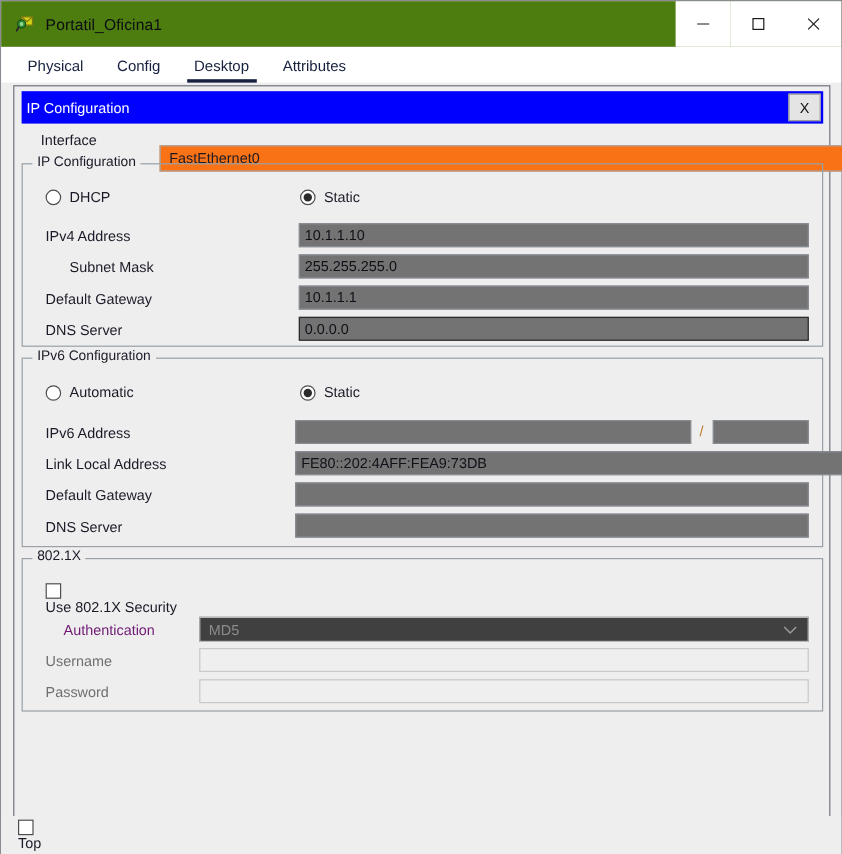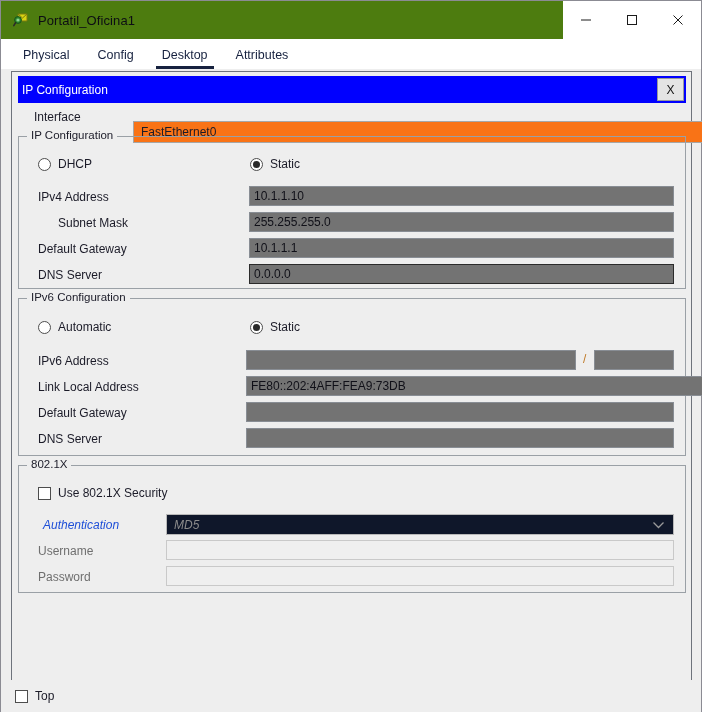--- a/index.html
+++ b/index.html
@@ -163,24 +163,23 @@
     align-items: center;
     padding-left: 7px;
   }
   .combo .chev {
     position: absolute;
     right: 8px;
     top: 50%;
     transform: translateY(-50%);
   }
   .combo.disabled {
-    background: #0f172a;
+    background: #404040;
     border-color: #b9b9b9;
     color: #8b8b8b;
-    font-style: italic;
   }
   
   .group {
     position: absolute;
     border: 1px solid #9aa0a6;
     box-sizing: border-box;
   }
   .group > .legend {
     position: absolute;
     top: -8px;
@@ -243,22 +242,23 @@
     height: 7px;
     margin-left: -3.5px;
     margin-top: -3.5px;
     border-radius: 50%;
     background: #2a2a2a;
   }
   
   .cb-wrap {
     position: absolute;
     display: flex;
-    align-items: flex-end;
-    font-size: 12px;
+    align-items: flex-start;
+    font-size: 12px;
+    flex-direction: column;
   }
   .checkbox {
     width: 13px;
     height: 13px;
     border: 1px solid #4d4d4d;
     background: #ffffff;
     box-sizing: border-box;
     margin-right: 7px;
     flex: none;
   }
@@ -426,21 +426,21 @@
       </div>
 
       <div class="group" style="left:6px; top:393px; width:668px; height:128px;">
         <span class="legend">802.1X</span>
 
         <div class="cb-wrap" style="left:19px; top:20px;">
           <span class="checkbox"></span>
           <span>Use 802.1X Security</span>
         </div>
 
-        <span class="row-label" style="left:24px; top:52px; color:#1d4ed8;font-style:italic;">Authentication</span>
+        <span class="row-label" style="left:34px; top:52px; color:#701a75;">Authentication</span>
         <div class="combo disabled" style="left:147px; top:48px; width:508px; height:21px;">
           <span>MD5</span>
           <span class="chev">
             <svg width="13" height="8" viewBox="0 0 13 8">
               <path d="M1.5 1.5 L6.5 6.5 L11.5 1.5" fill="none" stroke="#9a9a9a" stroke-width="1.3"></path>
             </svg>
           </span>
         </div>
 
         <span class="row-label" style="left:19px; top:78px; color:#6f6f6f;">Username</span>

